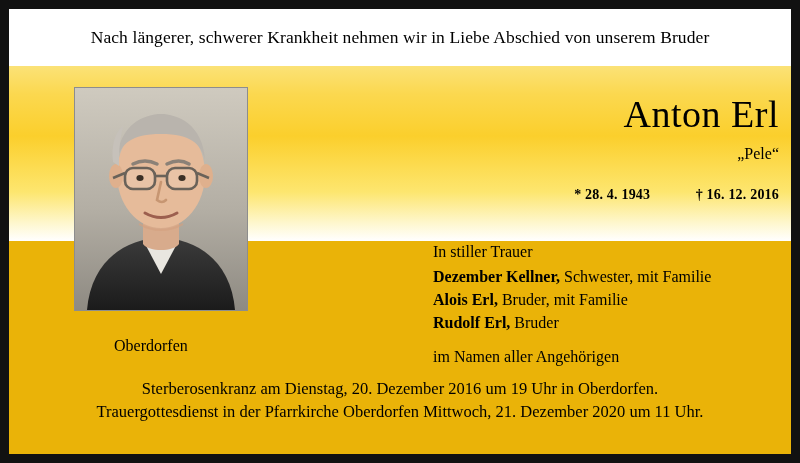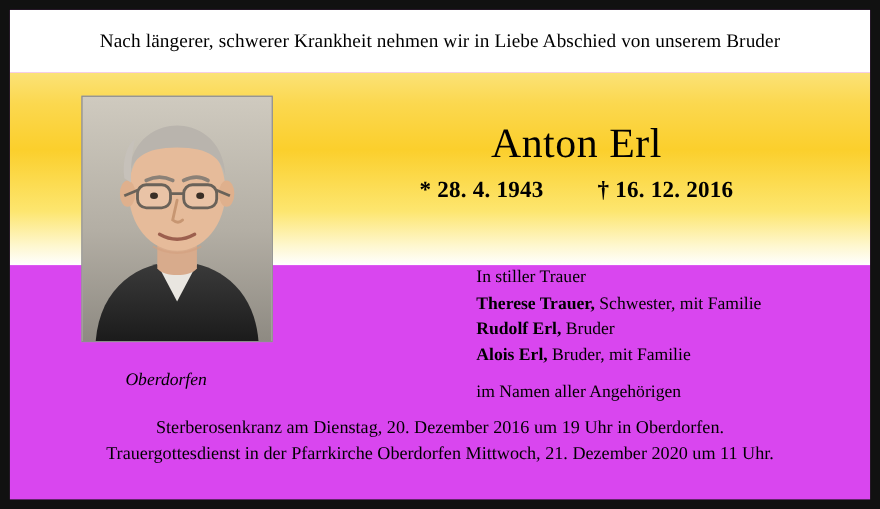--- a/index.html
+++ b/index.html
@@ -13,21 +13,21 @@
     font-family: "Liberation Serif", serif;
     color: #000000;
     overflow: hidden;
   }
 
   .obituary {
     position: relative;
     width: 800px;
     height: 463px;
     box-sizing: border-box;
-    background: #d946ef;
+    background: #eab308;
     border: 9px solid #111111;
     overflow: hidden;
   }
 
   
   .intro-band {
     position: absolute;
     left: 0;
     top: 0;
     width: 782px;
@@ -69,36 +69,36 @@
     border: 1px solid #8d8d8d;
     background: #b9b5ad;
     overflow: hidden;
   }
   .portrait svg { display: block; width: 100%; height: 100%; }
 
   
   .name-block {
     position: absolute;
     left: 260px;
-    top: 103px;
+    top: 86px;
     width: 510px;
-    text-align: center;
+    text-align: right;
   }
   .deceased-name {
     font-size: 38px;
     letter-spacing: 0.5px;
     line-height: 1.05;
   }
   .nickname {
     margin-top: 10px;
     font-size: 16px;
   }
   .dates {
-    margin-top: 8px;
-    font-size: 21px;
+    margin-top: 24px;
+    font-size: 14px;
     font-weight: bold;
     letter-spacing: 0.2px;
   }
   .dates .gap { display: inline-block; width: 38px; }
 
   
   .mourners {
     position: absolute;
     left: 424px;
     top: 232px;
@@ -109,21 +109,20 @@
   .mourners .lead { margin-bottom: 2px; }
   .mourners .entry strong { font-weight: bold; }
   .mourners .closing { margin-top: 11px; }
 
   
   .town {
     position: absolute;
     left: 105px;
     top: 328px;
     font-size: 16px;
-    font-style: italic;
   }
 
   
   .service {
     position: absolute;
     left: 0;
     top: 368px;
     width: 782px;
     text-align: center;
     font-size: 16.5px;
@@ -187,37 +186,38 @@
       <path d="M86 94 L82 112 q5 4 9 0" stroke="#c79672" stroke-width="2.6" fill="none" stroke-linecap="round"></path>
 
       <path d="M70 125 q16 9 32 0" stroke="#9c5f4e" stroke-width="3" fill="none" stroke-linecap="round"></path>
 
       <path d="M64 136 q22 12 44 0" stroke="#d3a07e" stroke-width="2" fill="none" opacity="0.6"></path>
     </svg>
   </div>
 
   <div class="name-block">
     <div class="deceased-name">Anton Erl</div>
+    <div class="nickname">„Pele“</div>
     <div class="dates">
       <span>* 28. 4. 1943</span>
       <span class="gap"></span>
       <span>† 16. 12. 2016</span>
     </div>
   </div>
 
   <div class="mourners">
     <div class="lead">In stiller Trauer</div>
     <div class="entry">
-      <strong>Therese Trauer,</strong><span> Schwester, mit Familie</span>
+      <strong>Dezember Kellner,</strong><span> Schwester, mit Familie</span>
+    </div>
+    <div class="entry">
+      <strong>Alois Erl,</strong><span> Bruder, mit Familie</span>
     </div>
     <div class="entry">
       <strong>Rudolf Erl,</strong><span> Bruder</span>
-    </div>
-    <div class="entry">
-      <strong>Alois Erl,</strong><span> Bruder, mit Familie</span>
     </div>
     <div class="closing">im Namen aller Angehörigen</div>
   </div>
 
   <div class="town">Oberdorfen</div>
 
   <div class="service">
     <div>Sterberosenkranz am Dienstag, 20. Dezember 2016 um 19 Uhr in Oberdorfen.</div>
     <div>Trauergottesdienst in der Pfarrkirche Oberdorfen Mittwoch, 21. Dezember 2020 um 11 Uhr.</div>
   </div>

